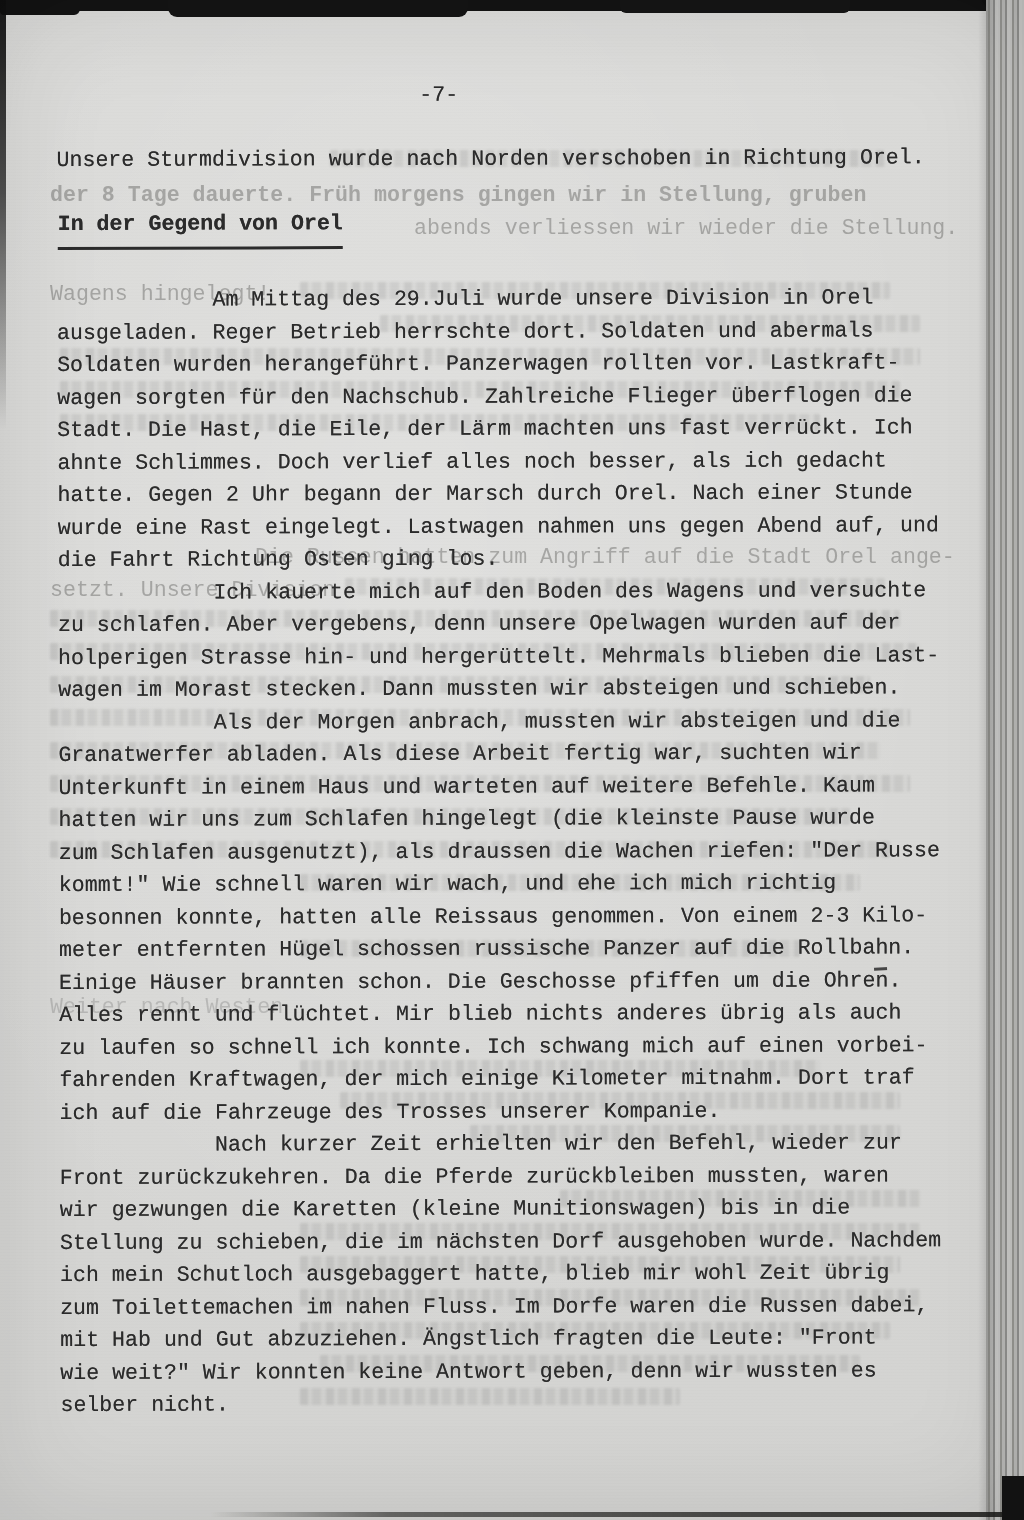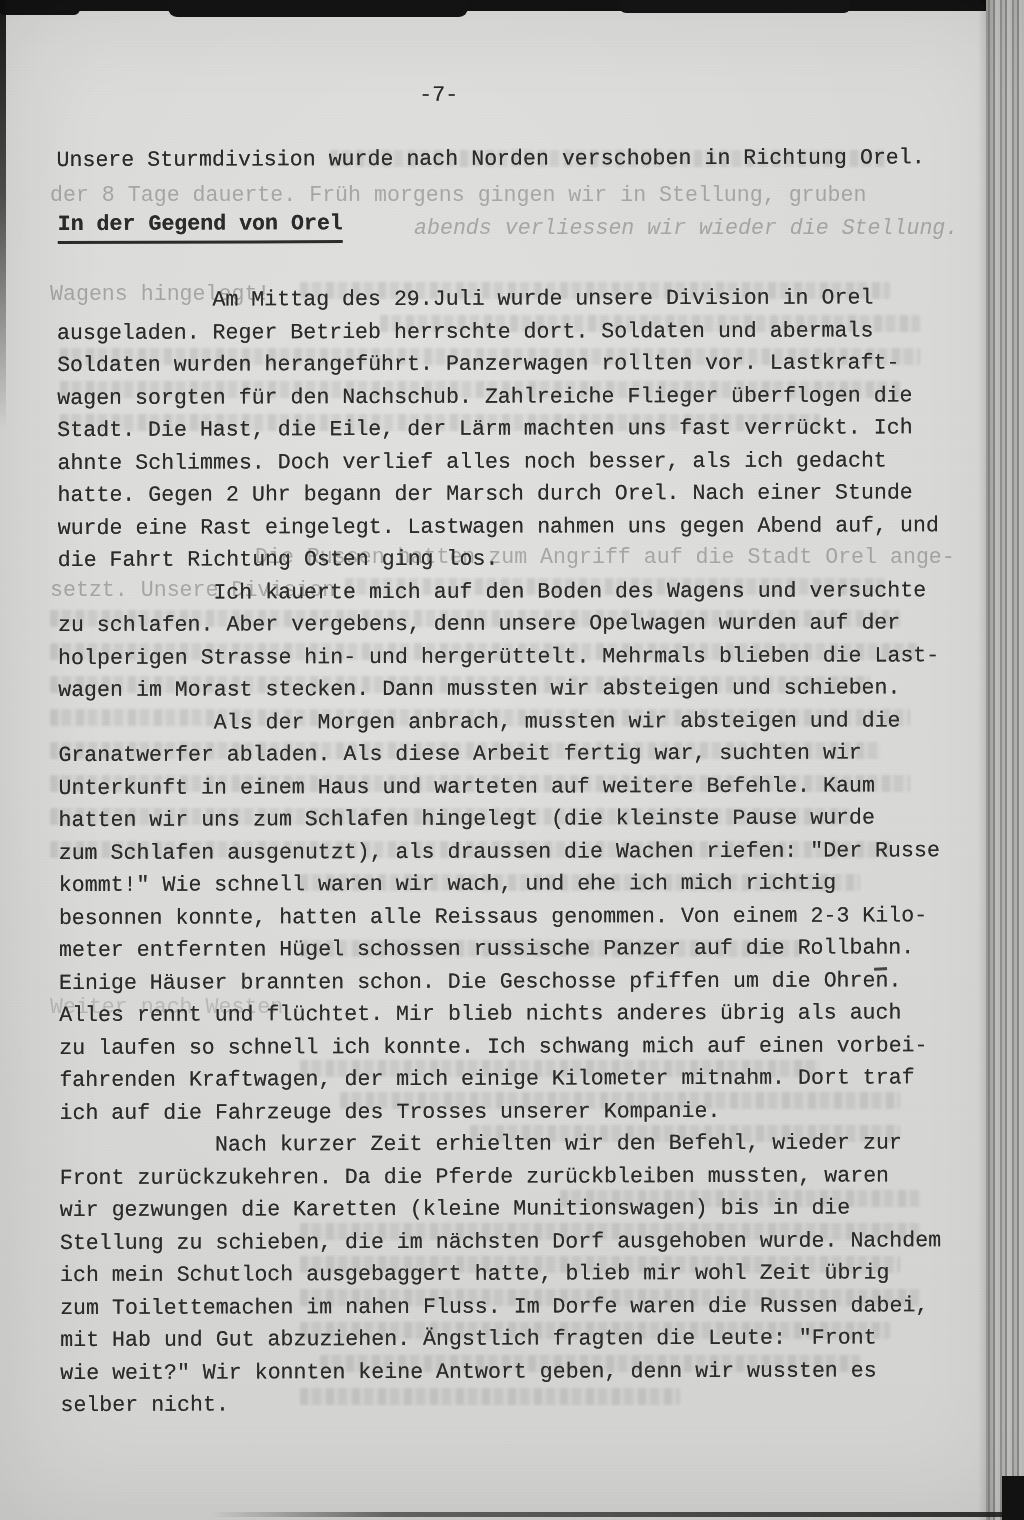--- a/index.html
+++ b/index.html
@@ -51,38 +51,38 @@
       rgba(105,105,103,0.13) 12px 21px, rgba(105,105,103,0.03) 21px 26px);}
 
   
   .typed{position:absolute;inset:0;transform:rotate(-0.18deg);transform-origin:60px 0;
     color:#2b2b2b;}
   .page-number{position:absolute;top:84px;left:419px;font-size:21.6px;
     text-shadow:0 0 0.6px rgba(35,35,35,0.65);}
   .intro-line{position:absolute;top:148px;left:56px;font-size:21.6px;white-space:pre;
     text-shadow:0 0 0.6px rgba(35,35,35,0.65);}
   .section-heading{position:absolute;top:212px;left:57px;font-size:21.6px;font-weight:bold;
-    display:inline-block;border-bottom:3px solid #2b2b2b;padding-bottom:5px;
+    display:inline-block;border-bottom:3px solid #2b2b2b;padding-bottom:11px;
     text-shadow:0 0 0.5px rgba(35,35,35,0.8);}
   .body-text{position:absolute;top:284px;left:56px;width:912px;font-size:21.6px;
     line-height:32.5px;white-space:pre;text-shadow:0 0 0.6px rgba(35,35,35,0.6);}
   .tl{height:32.5px;}
   .overstrike-dash{position:absolute;left:871px;top:970px;width:13px;height:3px;
     background:rgba(45,45,45,0.85);transform:rotate(-3deg);filter:blur(0.3px);}
 </style>
 </head>
 <body>
 
 <div class="paper"></div>
 <div class="grain"></div>
 
 <div class="ghost-layer">
     <div class="ghost-smudge" style="top: 150px; left: 330px; width: 555px;"></div>
-    <div class="ghost-text" style="top: 183px; left: 50px;">der 8 Tage dauerte. Früh morgens gingen wir in Stellung, gruben</div>
-    <div class="ghost-text" style="top: 216px; left: 414px; font-style: italic;">abends verliessen wir wieder die Stellung.</div>
+    <div class="ghost-text" style="top: 183px; left: 50px; font-weight: bold;">der 8 Tage dauerte. Früh morgens gingen wir in Stellung, gruben</div>
+    <div class="ghost-text" style="top: 216px; left: 414px;">abends verliessen wir wieder die Stellung.</div>
     <div class="ghost-text" style="top: 282px; left: 50px;">Wagens hingelegt!</div>
     <div class="ghost-smudge" style="top: 282px; left: 300px; width: 590px;"></div>
     <div class="ghost-smudge" style="top: 315px; left: 380px; width: 540px;"></div>
     <div class="ghost-smudge" style="top: 348px; left: 60px; width: 860px;"></div>
     <div class="ghost-smudge" style="top: 381px; left: 60px; width: 840px;"></div>
     <div class="ghost-smudge" style="top: 414px; left: 60px; width: 760px;"></div>
     <div class="ghost-text" style="top: 578px; left: 50px;">setzt. Unsere Division</div>
     <div class="ghost-text" style="top: 545px; left: 255px;">Die Russen hatten zum Angriff auf die Stadt Orel ange-</div>
     <div class="ghost-smudge" style="top: 578px; left: 345px; width: 540px;"></div>
     <div class="ghost-smudge" style="top: 610px; left: 50px; width: 850px;"></div>

